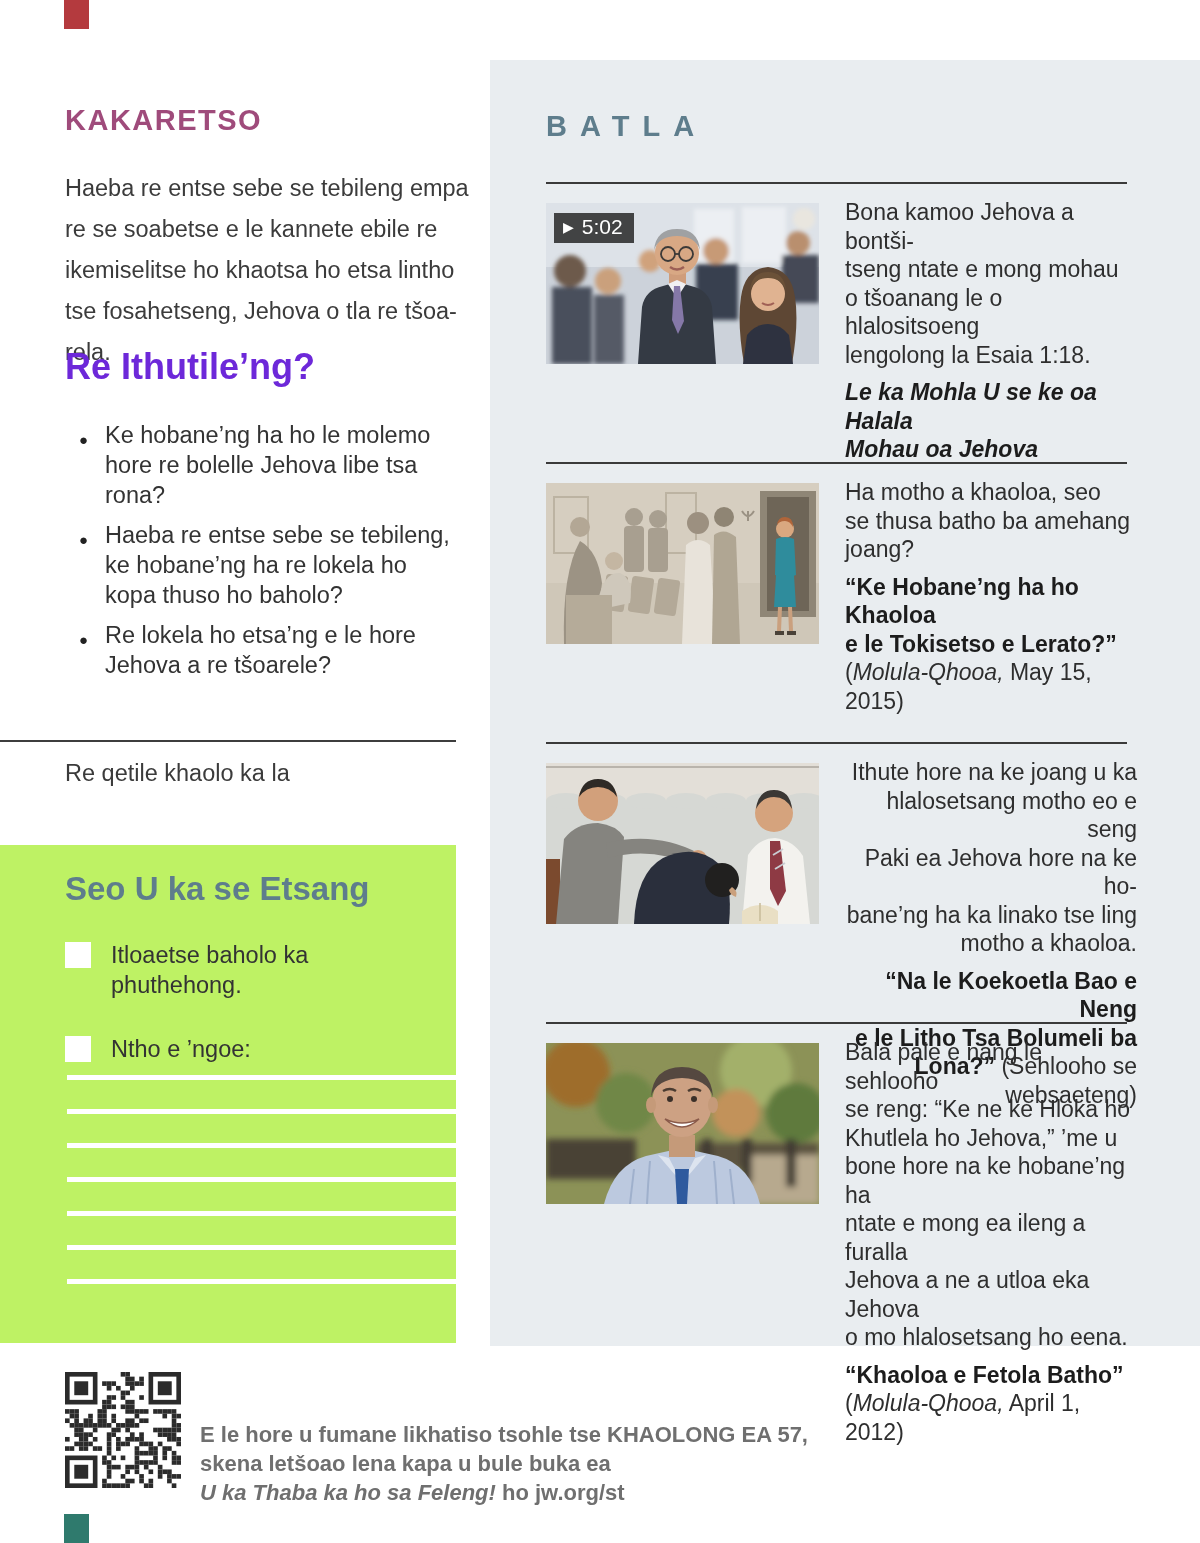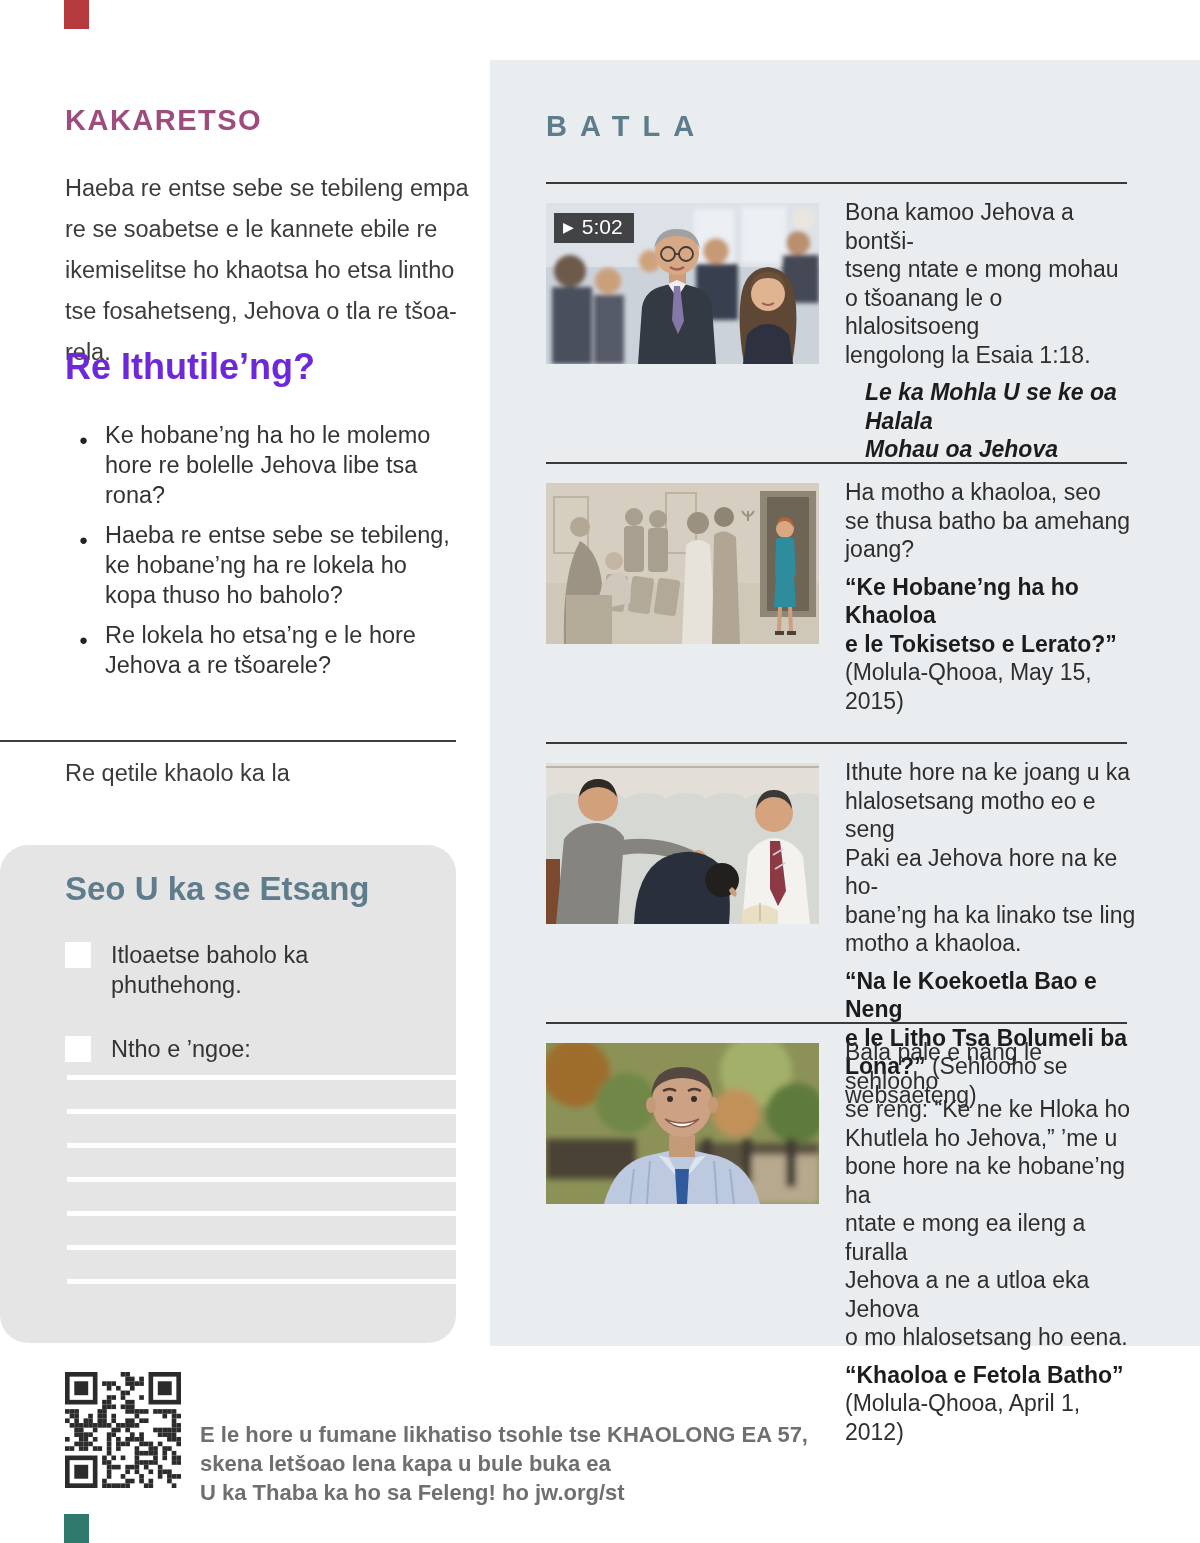--- a/index.html
+++ b/index.html
@@ -31,21 +31,21 @@
     font-size:36px; font-weight:700; color:#6d28d9;
   }
   .bullets { position:absolute; left:65px; top:420px; width:400px; }
   .bullet { position:relative; padding-left:40px; margin-bottom:10px;
     font-size:23.5px; line-height:30px; color:#333; }
   .bullet::before { content:"●"; position:absolute; left:14px; top:5px; font-size:15px; color:#222; }
 
   .hr-left { position:absolute; left:0; top:740px; width:456px; height:2px; background:#3d3d3d; }
   .finished { position:absolute; left:65px; top:760px; font-size:23.5px; color:#3b3b3b; }
 
-  .todo-box { position:absolute; left:0; top:845px; width:456px; height:498px; background:#e5e5e5;border-radius:28px; }
+  .todo-box { position:absolute; left:0; top:845px; width:456px; height:498px; background:#bef264; }
   .todo-title { position:absolute; left:65px; top:25px; font-size:33px; font-weight:700; color:#5e7d8c; }
   .check-row { position:absolute; left:65px; display:flex; }
   .check-row.r1 { top:95px; }
   .check-row.r2 { top:189px; }
   .checkbox { width:26px; height:26px; background:#ffffff; flex:0 0 26px; margin-top:2px; }
   .check-label { margin-left:20px; width:320px; font-size:23.5px; line-height:30px; color:#333; }
   .write-line { position:absolute; left:67px; width:389px; height:5px; background:#ffffff; }
 
   
   .panel { position:absolute; left:490px; top:60px; width:710px; height:1286px; background:#e9edf0; }
@@ -57,25 +57,25 @@
   .thumb { position:absolute; left:56px; width:273px; height:161px; overflow:hidden; background:#c9cdd4; cursor:pointer; }
   .thumb svg { display:block; width:100%; height:100%; }
   .t1 { top:143px; } .t2 { top:423px; } .t3 { top:703px; } .t4 { top:983px; }
 
   .badge { position:absolute; left:8px; top:10px; display:flex; align-items:center; gap:8px;
     background:rgba(44,44,44,0.88); color:#ffffff; padding:2px 11px 4px 9px;
     font-size:21px; }
   .badge .play { font-size:14px; line-height:21px; }
 
   .itext { position:absolute; left:355px; width:292px; font-size:23px; line-height:28.5px; color:#2e2e2e; }
-  .x1 { top:138px; } .x2 { top:418px; } .x3 { top:698px; } .x4 { top:978px; }
+  .x1 { top:138px; } .x2 { top:418px; } .x3 { top:698px;text-align:right; } .x4 { top:978px; }
   .ititle { margin-top:9px; font-weight:700; color:#1c1c1c; cursor:pointer; }
-  .bi { font-style:italic;margin-left:20px; }
+  .bi { font-style:italic; }
   .iref { color:#2e2e2e; }
-  .it { }
+  .it { font-style:italic; }
   .reg { font-weight:400; color:#2e2e2e; }
 
   
   .qr { position:absolute; left:65px; top:1372px; width:116px; height:116px; }
   .footer-text { position:absolute; left:200px; top:1420px; width:780px;
     font-size:22px; line-height:29px; font-weight:700; color:#6f6f6f; }
 </style>
 </head>
 <body>
 

